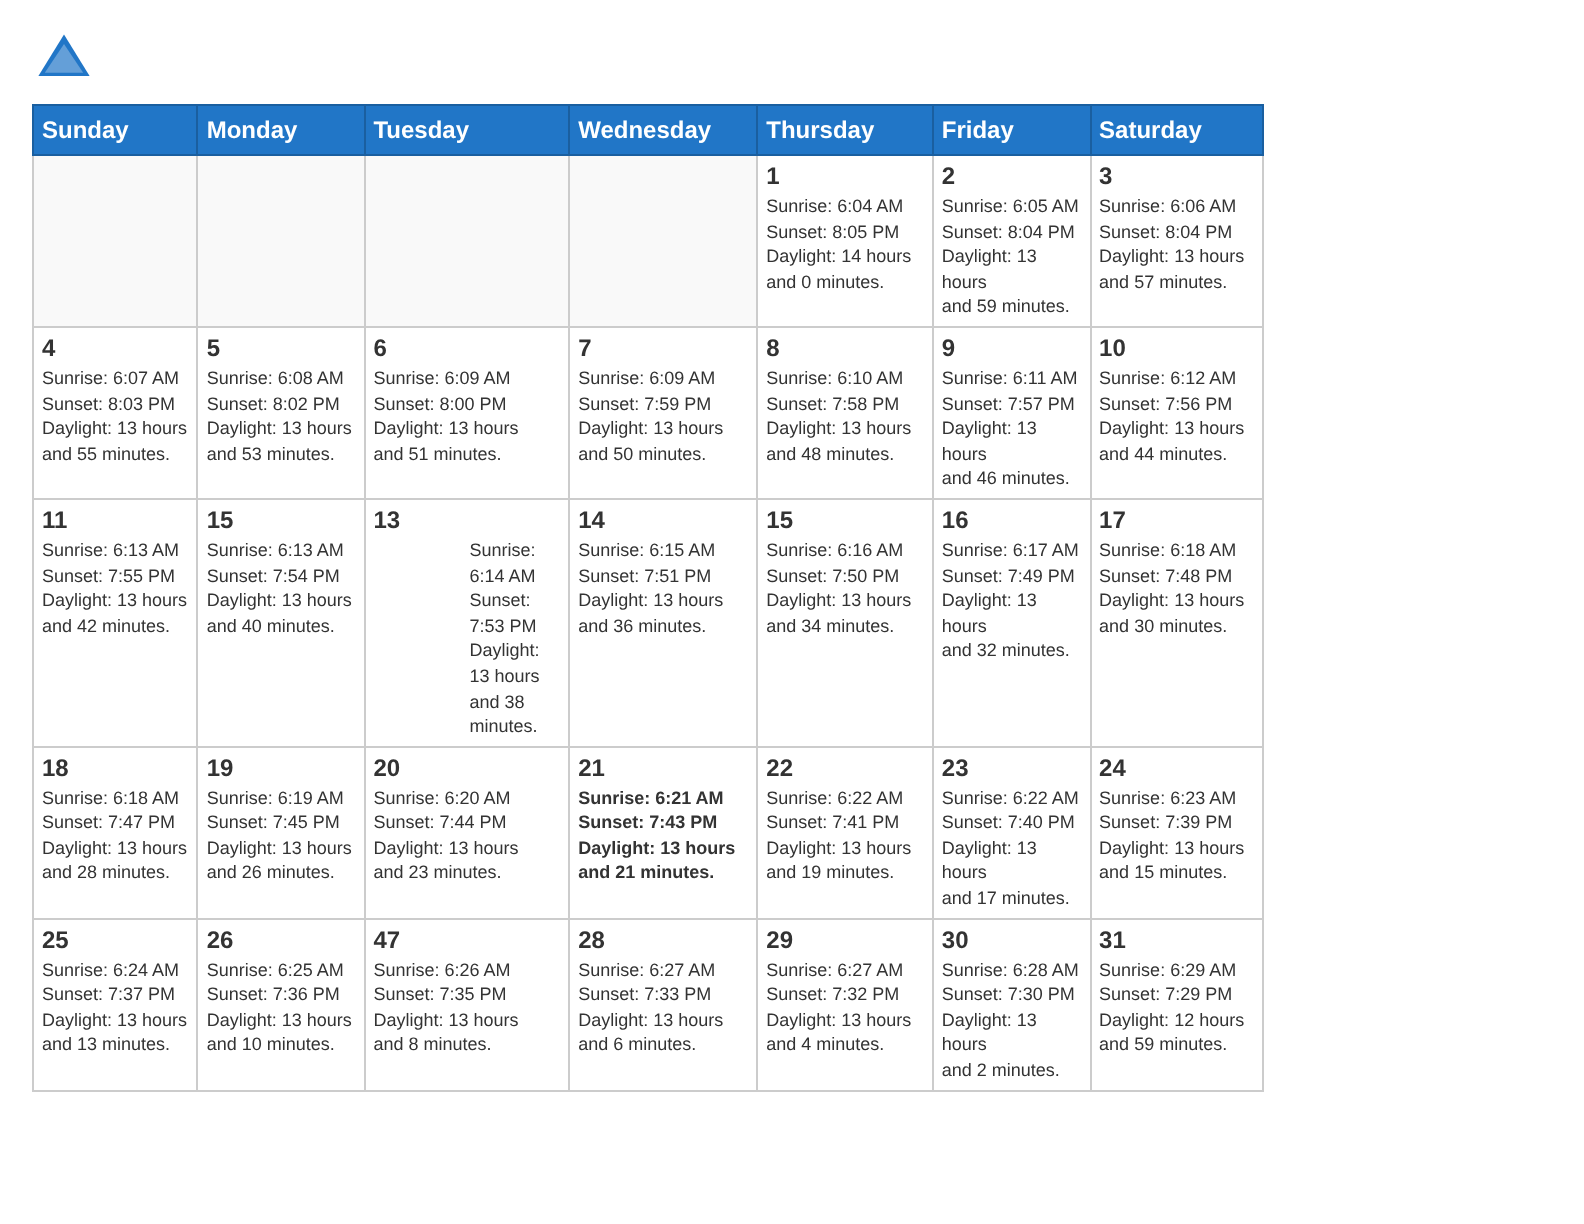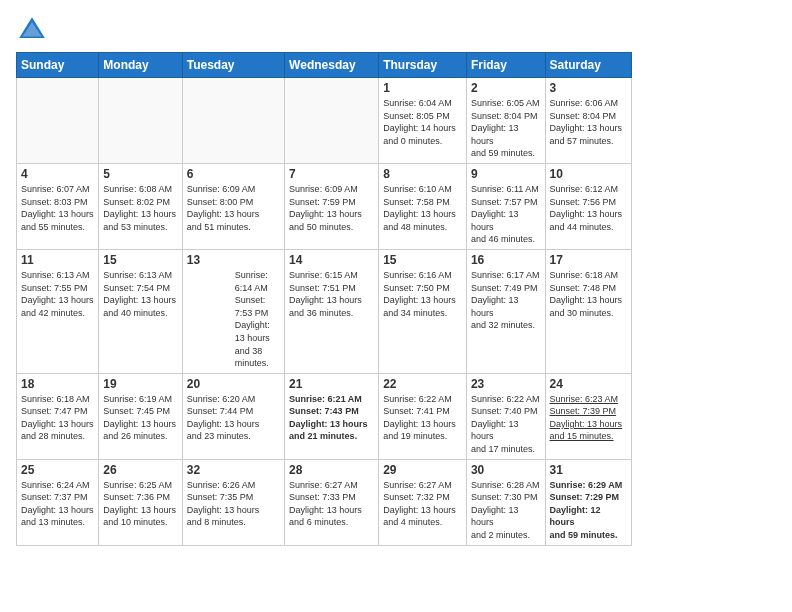--- a/index.html
+++ b/index.html
@@ -298,21 +298,21 @@
           </td>
           <td>
             <span class="day-number">23</span>
             <div class="day-info" style="white-space: pre-line;">Sunrise: 6:22 AM
 Sunset: 7:40 PM
 Daylight: 13 hours
 and 17 minutes.</div>
           </td>
           <td>
             <span class="day-number">24</span>
-            <div class="day-info" style="white-space: pre-line; text-decoration: underline;">Sunrise: 6:23 AM
+            <div class="day-info" style="white-space: pre-line;">Sunrise: 6:23 AM
 Sunset: 7:39 PM
 Daylight: 13 hours
 and 15 minutes.</div>
           </td>
         </tr>
         <tr>
           <td>
             <span class="day-number">25</span>
             <div class="day-info" style="white-space: pre-line;">Sunrise: 6:24 AM
 Sunset: 7:37 PM
@@ -320,21 +320,21 @@
 and 13 minutes.</div>
           </td>
           <td>
             <span class="day-number">26</span>
             <div class="day-info" style="white-space: pre-line;">Sunrise: 6:25 AM
 Sunset: 7:36 PM
 Daylight: 13 hours
 and 10 minutes.</div>
           </td>
           <td>
-            <span class="day-number">32</span>
+            <span class="day-number">47</span>
             <div class="day-info" style="white-space: pre-line;">Sunrise: 6:26 AM
 Sunset: 7:35 PM
 Daylight: 13 hours
 and 8 minutes.</div>
           </td>
           <td>
             <span class="day-number">28</span>
             <div class="day-info" style="white-space: pre-line;">Sunrise: 6:27 AM
 Sunset: 7:33 PM
 Daylight: 13 hours
@@ -349,21 +349,21 @@
           </td>
           <td>
             <span class="day-number">30</span>
             <div class="day-info" style="white-space: pre-line;">Sunrise: 6:28 AM
 Sunset: 7:30 PM
 Daylight: 13 hours
 and 2 minutes.</div>
           </td>
           <td>
             <span class="day-number">31</span>
-            <div class="day-info" style="white-space: pre-line; font-weight: bold;">Sunrise: 6:29 AM
+            <div class="day-info" style="white-space: pre-line;">Sunrise: 6:29 AM
 Sunset: 7:29 PM
 Daylight: 12 hours
 and 59 minutes.</div>
           </td>
         </tr>
       </tbody>
   </table>
 </div>
 
 </body></html>

